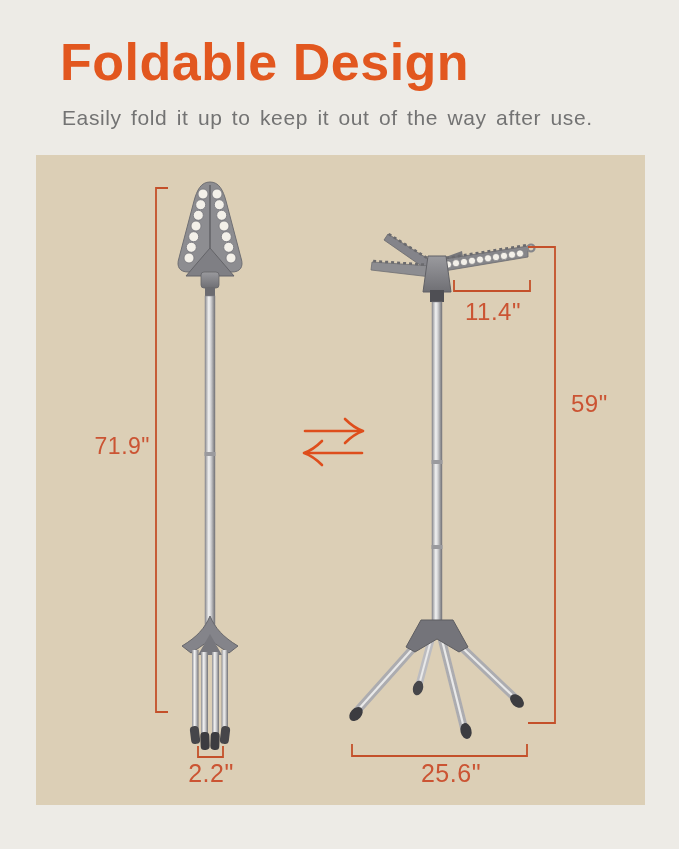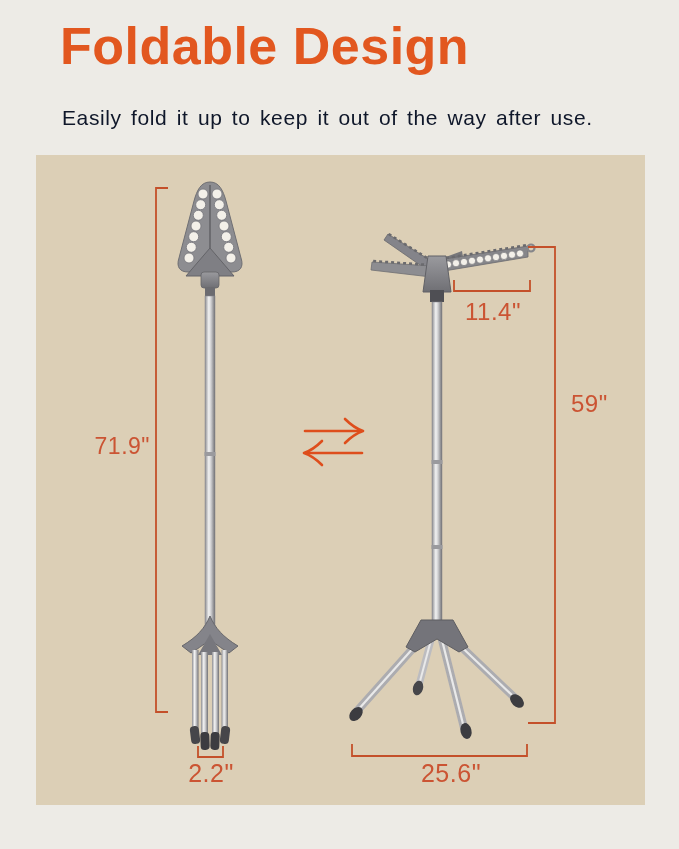--- a/index.html
+++ b/index.html
@@ -6,28 +6,28 @@
   body {
     width: 679px; height: 849px;
     background: #EDEBE6;
     font-family: "Liberation Sans", sans-serif;
     overflow: hidden;
   }
   .page { position: relative; width: 679px; height: 849px; }
 
   .header { position: absolute; left: 0; top: 0; width: 679px; }
   .title {
-    position: absolute; left: 60px; top: 20px;
+    position: absolute; left: 60px; top: 36px;
     font-size: 52px; font-weight: 700; letter-spacing: 0.5px;
     color: #E2571F; white-space: nowrap; line-height: 1;
   }
   .subtitle {
     position: absolute; left: 62px; top: 104px;
     font-size: 21px; font-weight: 400; letter-spacing: 0.6px; word-spacing: 3px;
-    color: #0f172a; white-space: nowrap; line-height: 1.3;
+    color: #737373; white-space: nowrap; line-height: 1.3;
   }
 
   .panel {
     position: absolute; left: 36px; top: 155px;
     width: 609px; height: 650px;
     background: #DCCFB6;
   }
 
   .art { position: absolute; left: 0; top: 0; width: 679px; height: 849px; }
 

